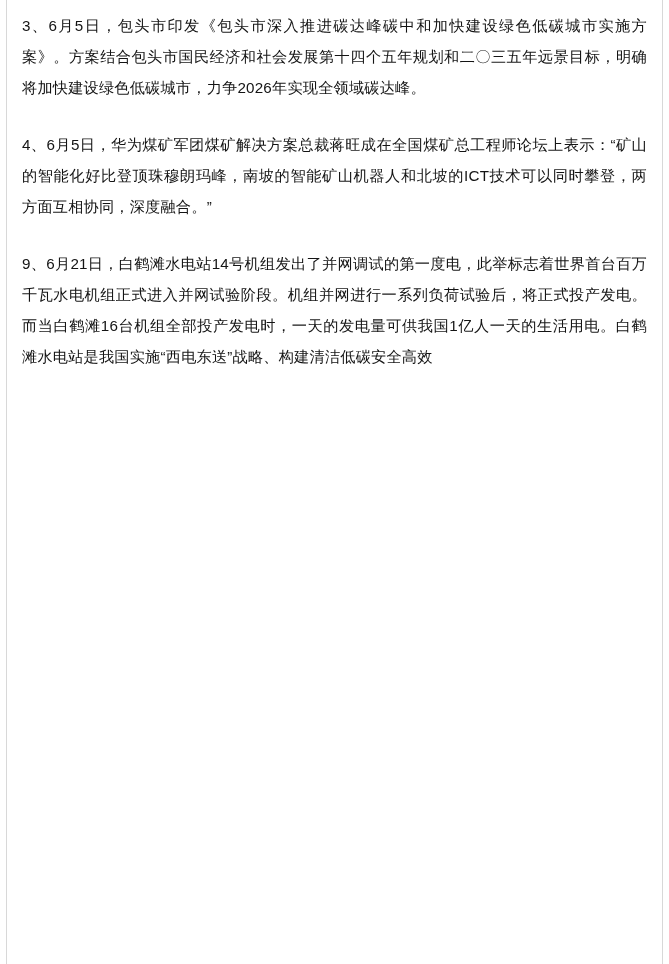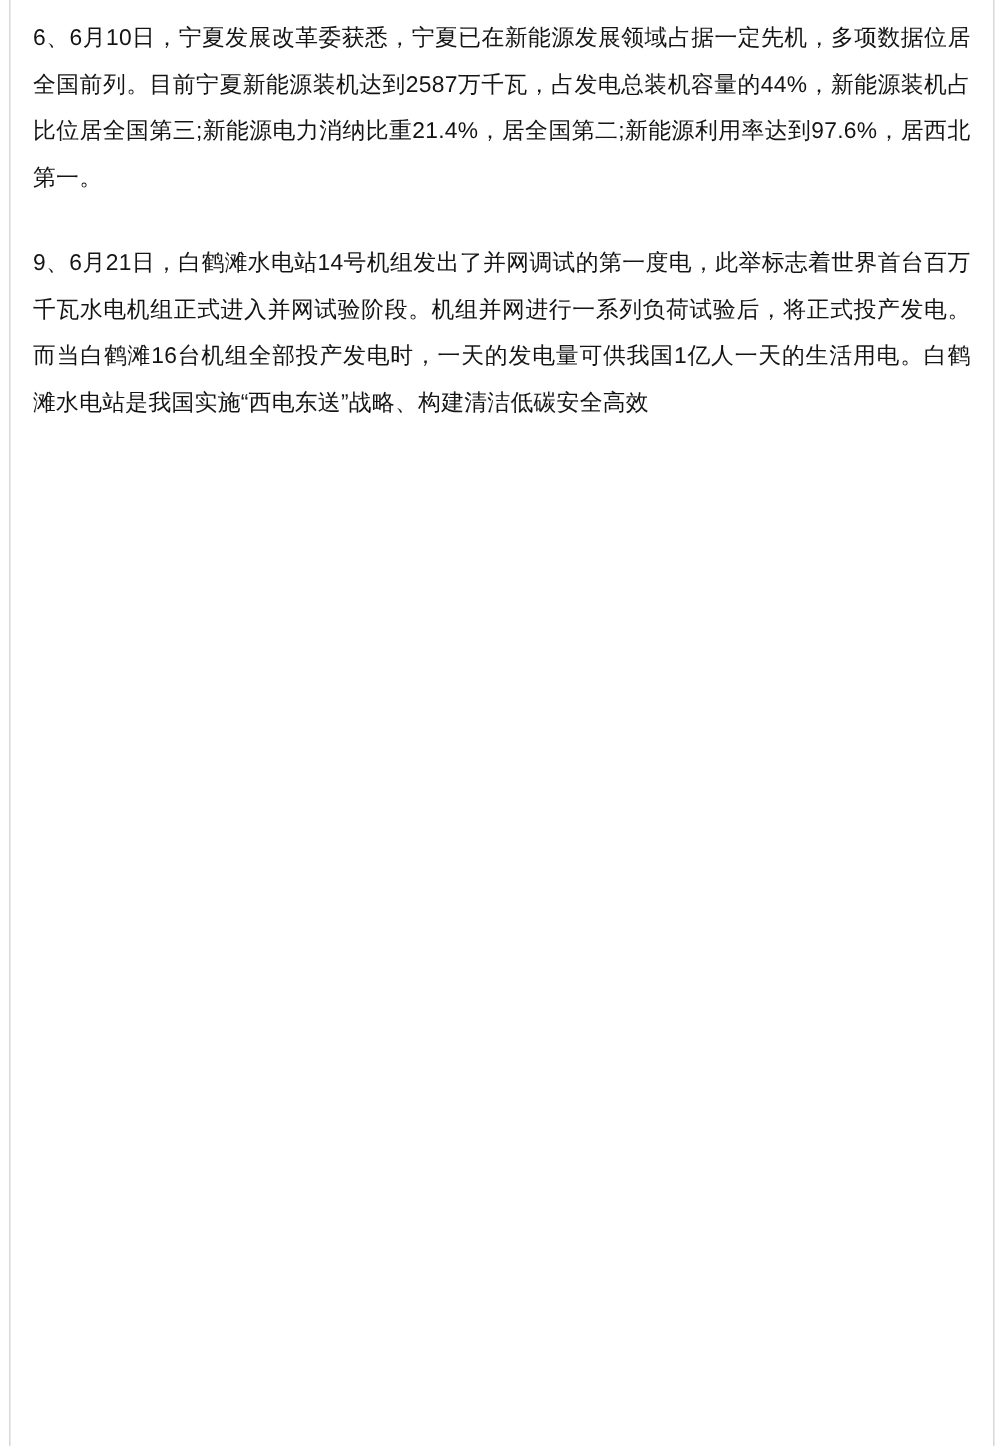--- a/index.html
+++ b/index.html
@@ -50,15 +50,16 @@
     margin-bottom: 0;
   }
 </style>
 </head>
 <body>
 
 <div class="page">
   <div class="rule-left"></div>
   <div class="rule-right"></div>
 
-  <p class="para">6、6月10日，宁夏发展改革委获悉，宁夏已在新能源发展领域占据一定先机，多项数据位居全国前列。目前宁夏新能源装机达到2587万千瓦，占发电总装机容量的44%，新能源装机占比位居全国第三;新能源电力消纳比重21.4%，居全国第二;新能源利用率达到97.6%，居西北第一。</p>
+  <p class="para">3、6月5日，包头市印发《包头市深入推进碳达峰碳中和加快建设绿色低碳城市实施方案》。方案结合包头市国民经济和社会发展第十四个五年规划和二〇三五年远景目标，明确将加快建设绿色低碳城市，力争2026年实现全领域碳达峰。</p>
+  <p class="para">4、6月5日，华为煤矿军团煤矿解决方案总裁蒋旺成在全国煤矿总工程师论坛上表示：“矿山的智能化好比登顶珠穆朗玛峰，南坡的智能矿山机器人和北坡的ICT技术可以同时攀登，两方面互相协同，深度融合。”</p>
   <p class="para">9、6月21日，白鹤滩水电站14号机组发出了并网调试的第一度电，此举标志着世界首台百万千瓦水电机组正式进入并网试验阶段。机组并网进行一系列负荷试验后，将正式投产发电。而当白鹤滩16台机组全部投产发电时，一天的发电量可供我国1亿人一天的生活用电。白鹤滩水电站是我国实施“西电东送”战略、构建清洁低碳安全高效</p>
 </div>
 
 </body></html>

